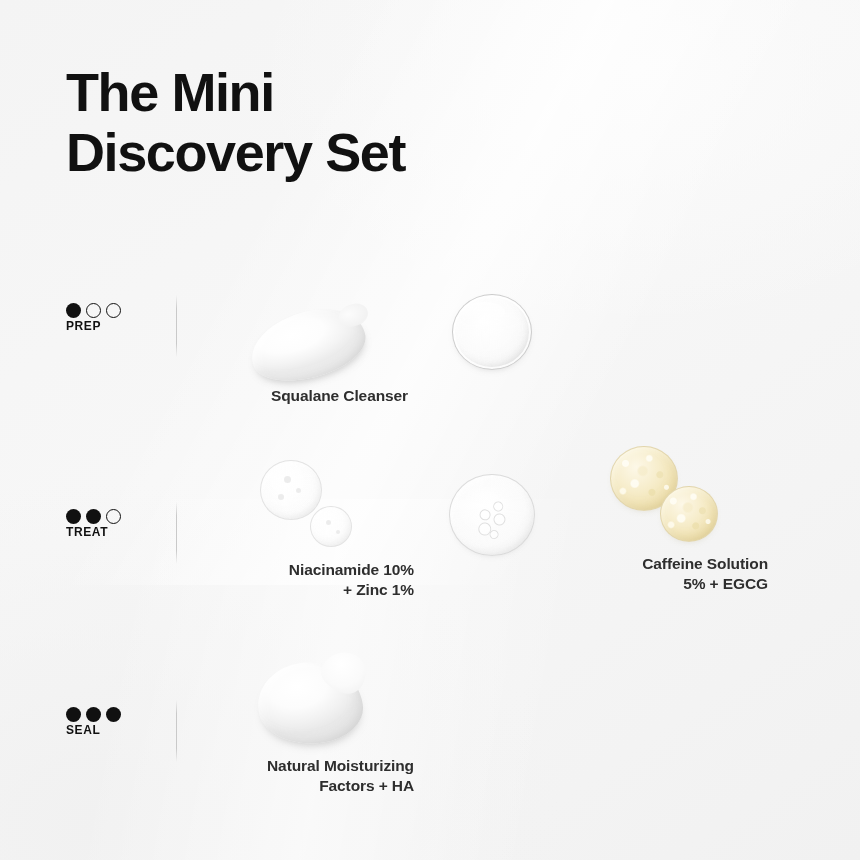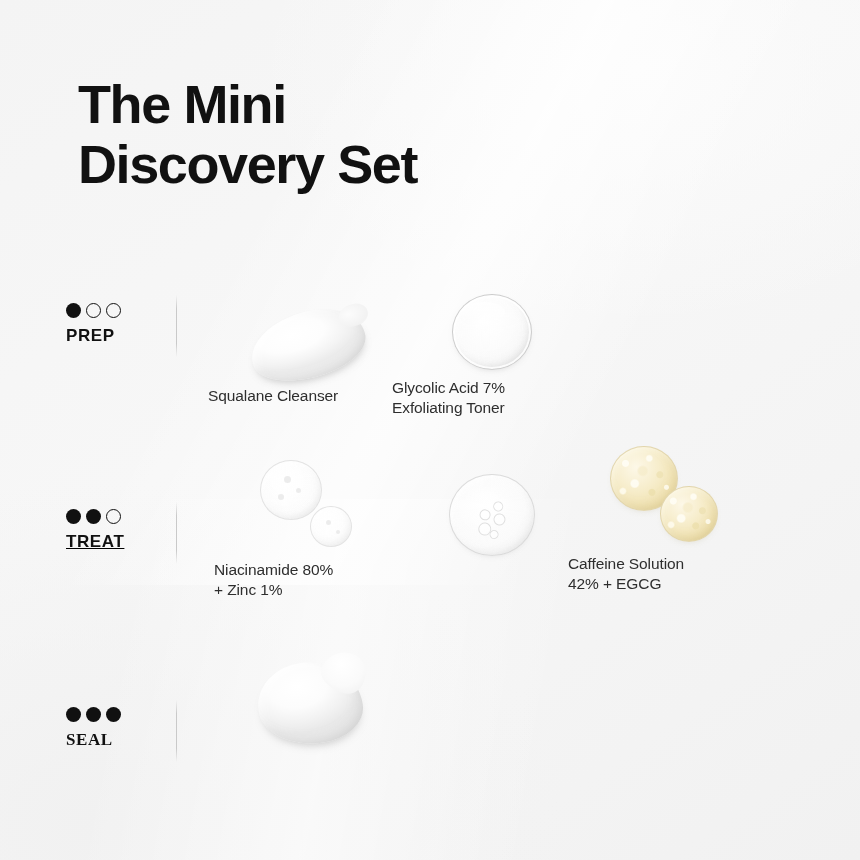--- a/index.html
+++ b/index.html
@@ -49,21 +49,21 @@
     left: 66px;
     top: 62px;
     width: 640px;
   }
   .title {
     font-size: 54px;
     line-height: 60px;
     font-weight: 700;
     letter-spacing: -1.4px;
     color: #111111;
-    margin: 12px;
+    margin: 0;
     white-space: pre-line;
   }
   .subtitle {
     font-size: 21px;
     line-height: 28px;
     font-weight: 400;
     color: #3a3a3a;
     letter-spacing: -0.1px;
     margin: 18px 0 0 0;
   }
@@ -77,22 +77,22 @@
   .row-prep  { top: 290px; }
   .row-treat { top: 452px; }
   .row-seal  { top: 648px; }
 
   .step-block {
     position: absolute;
     left: 66px;
     width: 110px;
   }
   .step-prep  { top: 11px; }
-  .step-treat { top: 55px; text-decoration: underline; }
-  .step-seal  { top: 57px; font-family: Liberation Serif, serif; }
+  .step-treat { top: 55px; }
+  .step-seal  { top: 57px; }
 
   .dots {
     display: flex;
     gap: 5px;
     align-items: center;
     height: 18px;
   }
   .dot {
     width: 15px;
     height: 15px;
@@ -100,40 +100,40 @@
     box-sizing: border-box;
   }
   .dot.filled {
     background: #111111;
   }
   .dot.hollow {
     background: transparent;
     border: 1.6px solid #111111;
   }
   .step-label {
-    margin-top: 7px;
-    font-size: 17px;
+    font-size: 12px;
     font-weight: 700;
     letter-spacing: 0.6px;
     color: #111111;
   }
 
   .divider {
     position: absolute;
     width: 1px;
     background: linear-gradient(to bottom, rgba(190,190,190,0) 0%, #c9c9c9 22%, #c9c9c9 78%, rgba(190,190,190,0) 100%);
   }
   .div-prep  { left: 176px; top: 5px;  height: 62px; }
   .div-treat { left: 176px; top: 50px; height: 62px; }
   .div-seal  { left: 176px; top: 52px; height: 62px; }
 
   
   .product {
     position: absolute;
-    text-align: left;
+    text-align: right;
+    font-weight: bold;
   }
   .swatch-wrap {
     position: relative;
     height: 100px;
     display: flex;
     align-items: flex-end;
     justify-content: center;
   }
   .pname {
     font-size: 15.5px;
@@ -350,22 +350,20 @@
       <div class="swatch-wrap">
         <div class="swatch blob-cleanser"></div>
       </div>
       <div class="pname">Squalane Cleanser</div>
     </div>
 
     <div class="product p-toner">
       <div class="swatch-wrap">
         <div class="swatch drop-toner"></div>
       </div>
-      <div class="pname">Glycolic Acid 7%
-Exfoliating Toner</div>
     </div>
   </div>
 
   <div class="row row-treat">
     <div class="step-block step-treat">
       <div class="dots">
         <span class="dot filled"></span>
         <span class="dot filled"></span>
         <span class="dot hollow"></span>
       </div>
@@ -378,21 +376,21 @@
         <div class="swatch twin">
           <span class="d d1"></span>
           <span class="d d2"></span>
           <span class="spec" style="width:7px;height:7px;left:30px;top:18px;"></span>
           <span class="spec" style="width:5px;height:5px;left:42px;top:30px;"></span>
           <span class="spec" style="width:6px;height:6px;left:24px;top:36px;"></span>
           <span class="spec" style="width:5px;height:5px;left:72px;top:62px;"></span>
           <span class="spec" style="width:4px;height:4px;left:82px;top:72px;"></span>
         </div>
       </div>
-      <div class="pname">Niacinamide 80%
+      <div class="pname">Niacinamide 10%
 + Zinc 1%</div>
     </div>
 
     <div class="product p-hyal">
       <div class="swatch-wrap">
         <div class="swatch drop-hyal">
           <span class="bubbles">
             <span style="width:11px;height:11px;left:2px;top:14px;"></span>
             <span style="width:9px;height:9px;left:12px;top:4px;"></span>
             <span style="width:10px;height:10px;left:20px;top:16px;"></span>
@@ -408,21 +406,21 @@
         <div class="swatch twin-y">
           <span class="dy dy1">
               <span class="grain"></span>
             </span>
           <span class="dy dy2">
               <span class="grain"></span>
             </span>
         </div>
       </div>
       <div class="pname">Caffeine Solution
-42% + EGCG</div>
+5% + EGCG</div>
     </div>
   </div>
 
   <div class="row row-seal">
     <div class="step-block step-seal">
       <div class="dots">
         <span class="dot filled"></span>
         <span class="dot filled"></span>
         <span class="dot filled"></span>
       </div>
@@ -430,15 +428,17 @@
     </div>
     <div class="divider div-seal"></div>
 
     <div class="product p-nmf">
       <div class="swatch-wrap">
         <div class="swatch blob-nmf">
           <span class="body"></span>
           <span class="peak"></span>
         </div>
       </div>
+      <div class="pname">Natural Moisturizing
+Factors + HA</div>
     </div>
   </div>
 </div>
 
 </body></html>

